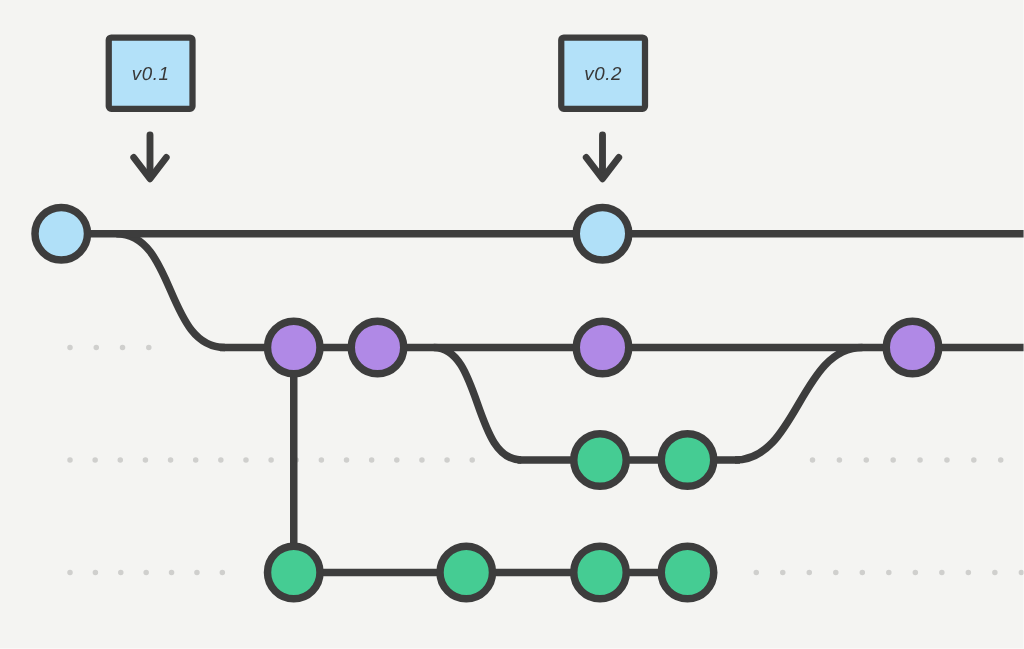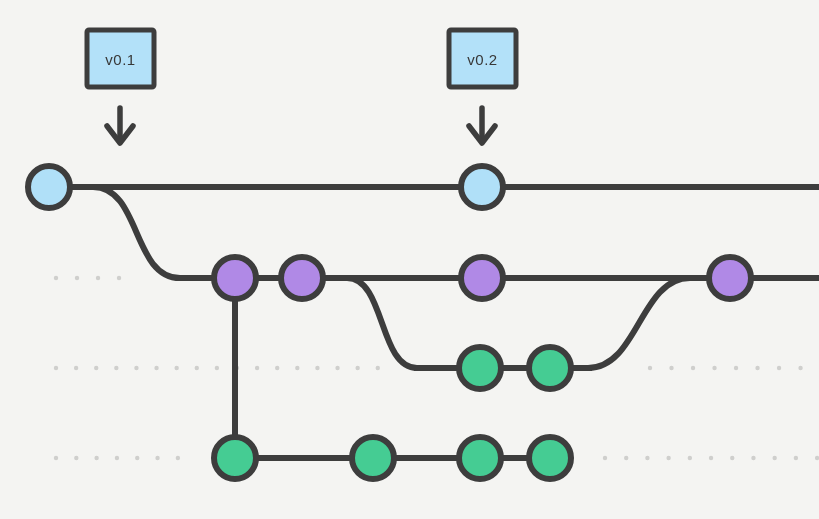--- a/index.html
+++ b/index.html
@@ -12,21 +12,21 @@
   }
   svg { display: block; }
   svg text {
     font-family: "Liberation Sans", "DejaVu Sans", sans-serif;
     letter-spacing: 0.5px;
   }
 </style>
 </head>
 <body>
 
-<div class="stage" style="background: rgb(244, 244, 242);">
+<div class="stage" style="background: rgb(244, 244, 242); font-style: italic;">
   <svg id="graph" xmlns="http://www.w3.org/2000/svg" width="819" height="519" viewBox="0 0 819 519">
       <line x1="56" y1="278" x2="119.5" y2="278" stroke="#cfcfcd" stroke-width="4.4" stroke-linecap="round" stroke-dasharray="0.01 21"></line>
       <line x1="56" y1="368" x2="378.1" y2="368" stroke="#cfcfcd" stroke-width="4.4" stroke-linecap="round" stroke-dasharray="0.01 20.1"></line>
       <line x1="650" y1="368" x2="801" y2="368" stroke="#cfcfcd" stroke-width="4.4" stroke-linecap="round" stroke-dasharray="0.01 21.5"></line>
       <line x1="56" y1="458" x2="178.3" y2="458" stroke="#cfcfcd" stroke-width="4.4" stroke-linecap="round" stroke-dasharray="0.01 20.3"></line>
       <line x1="605" y1="458" x2="817.5" y2="458" stroke="#cfcfcd" stroke-width="4.4" stroke-linecap="round" stroke-dasharray="0.01 21.2"></line>
       <path d="M 93 187 C 140.85 187 132.15 278 180 278" fill="none" stroke="#3d3d3d" stroke-width="6"></path>
       <path d="M 347 278 C 385.5 278 378.5 368 417 368" fill="none" stroke="#3d3d3d" stroke-width="6"></path>
       <path d="M 588 368 C 638 368 640 278 690 278" fill="none" stroke="#3d3d3d" stroke-width="6"></path>
       <line x1="235" y1="278" x2="235" y2="458" stroke="#3d3d3d" stroke-width="6"></line>

